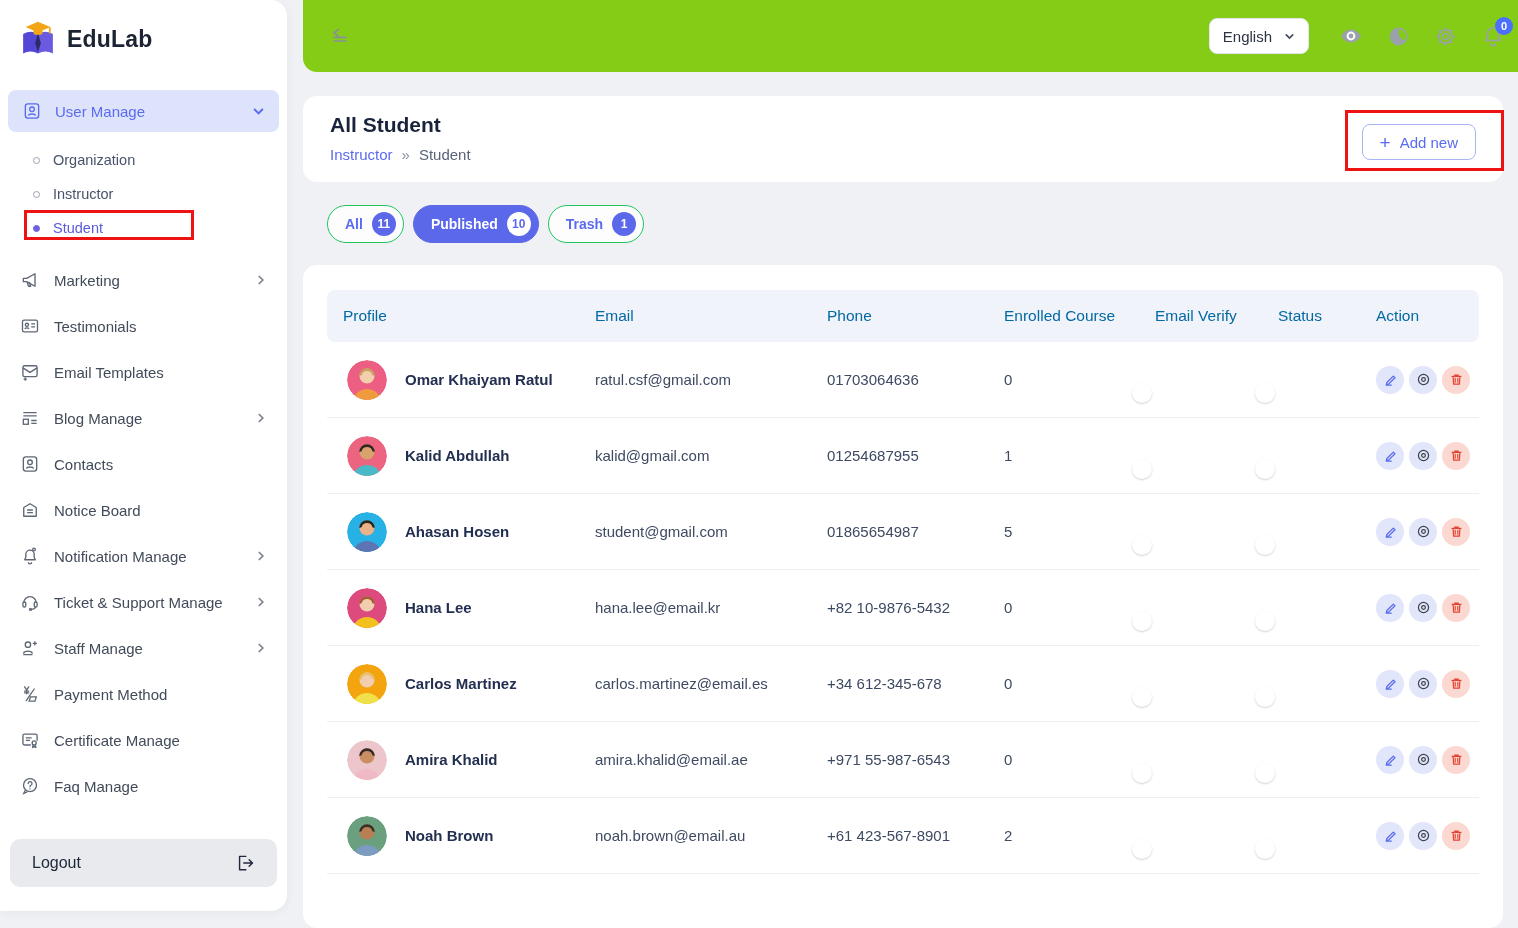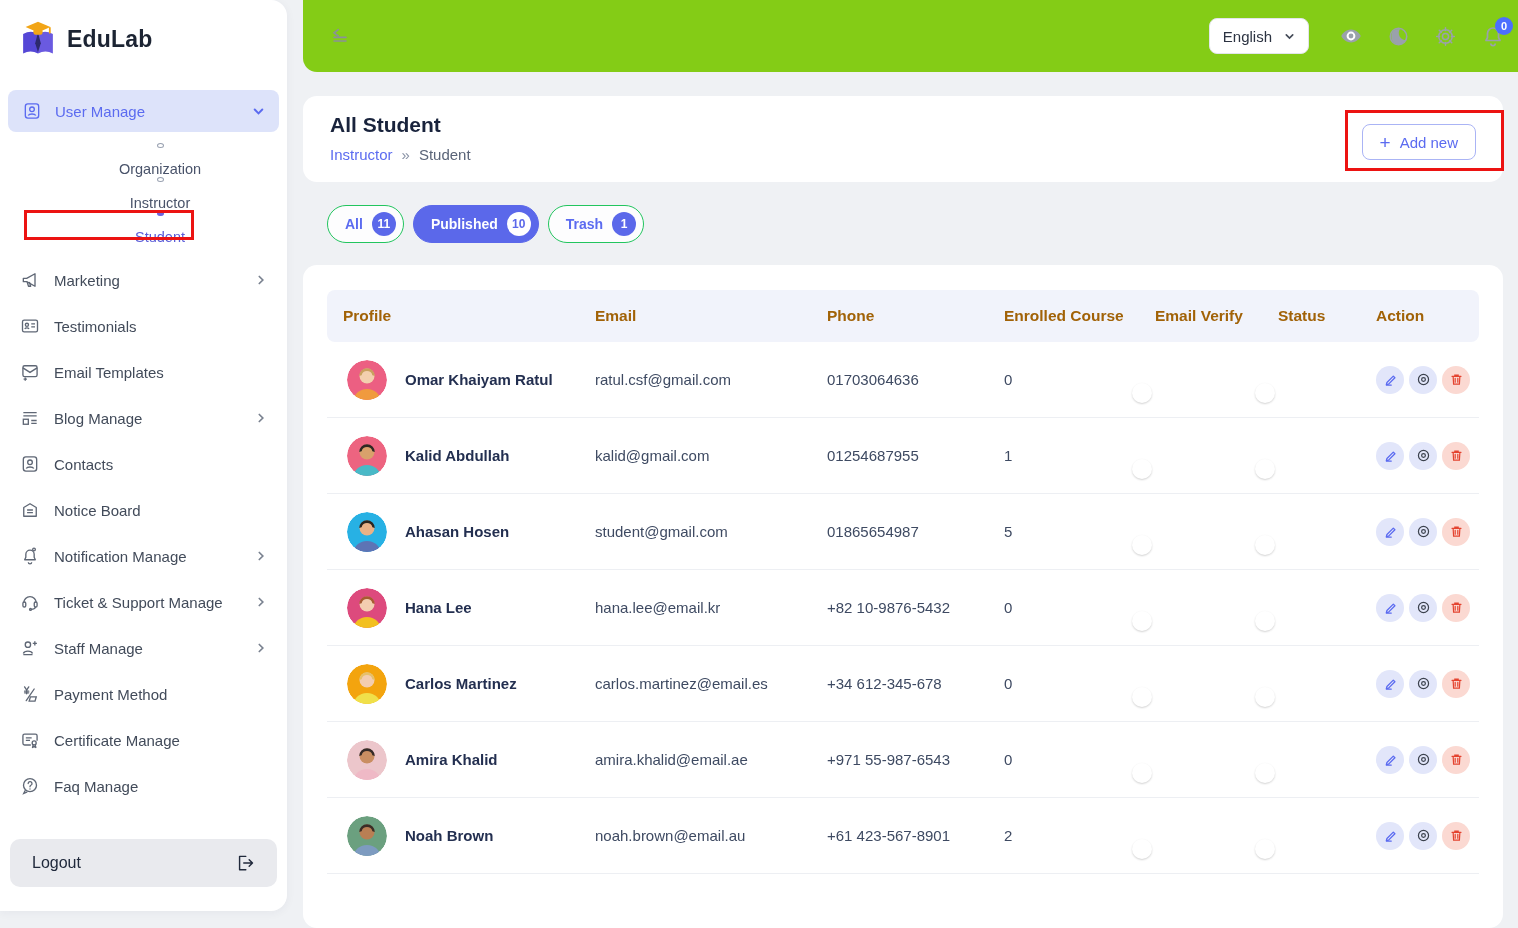--- a/index.html
+++ b/index.html
@@ -25,21 +25,21 @@
   .group-btn {
     margin:32px 8px 0; height:42px; background:#dde3fa; border-radius:8px;
     display:flex; align-items:center; gap:13px; padding:0 14px;
     color:#5b6bf0; font-size:15px; cursor:pointer;
   }
   .group-btn .chev { margin-left:auto; }
 
   .sub-list { padding:11px 0 4px; }
   .sub-item {
     height:34px; display:flex; align-items:center; gap:13px;
-    padding-left:33px; font-size:14.5px; color:#49536a; cursor:pointer;flex-direction:column;
+    padding-left:33px; font-size:14.5px; color:#49536a; cursor:pointer;
   }
   .bullet { width:7px; height:7px; border-radius:50%; border:1.5px solid #98a0b0; }
   .sub-item.active { color:#5a5bd8; }
   .sub-item.active .bullet { background:#6d64dd; border-color:#6d64dd; }
 
   .nav-list { margin-top:8px; }
   .nav-item {
     height:46px; display:flex; align-items:center; gap:14px;
     padding:0 20px; font-size:15px; color:#424b5a; cursor:pointer;
   }
@@ -109,21 +109,21 @@
   .pill.active .count { background:#fff; color:#5b68ea; }
 
   
   .table-panel {
     position:absolute; left:303px; top:265px; width:1200px; height:663px;
     background:#fff; border-radius:14px; padding:25px 24px 0; overflow:hidden;
   }
   .tgrid { display:grid; grid-template-columns:268px 232px 177px 151px 123px 98px auto; align-items:center; }
   .thead {
     height:52px; background:#f1f3fb; border-radius:8px;
-    color:#a16207; font-weight:700; font-size:15.5px;
+    color:#0369a1; font-weight:400; font-size:15.5px;
   }
   .thead .cell:first-child { padding-left:16px; }
   .trow { height:76px; border-bottom:1px solid #edeff3; font-size:15px; color:#3e4a62; }
   .trow:last-child { border-bottom:none; }
   .profile-cell { display:flex; align-items:center; gap:18px; padding-left:20px; }
   .avatar { width:40px; height:40px; border-radius:50%; overflow:hidden; flex:0 0 40px; }
   .student-name { font-weight:700; color:#232f50; }
   .toggle {
     width:46px; height:26px; border-radius:13px; background:#5b6bf0;
     position:relative; cursor:pointer;

